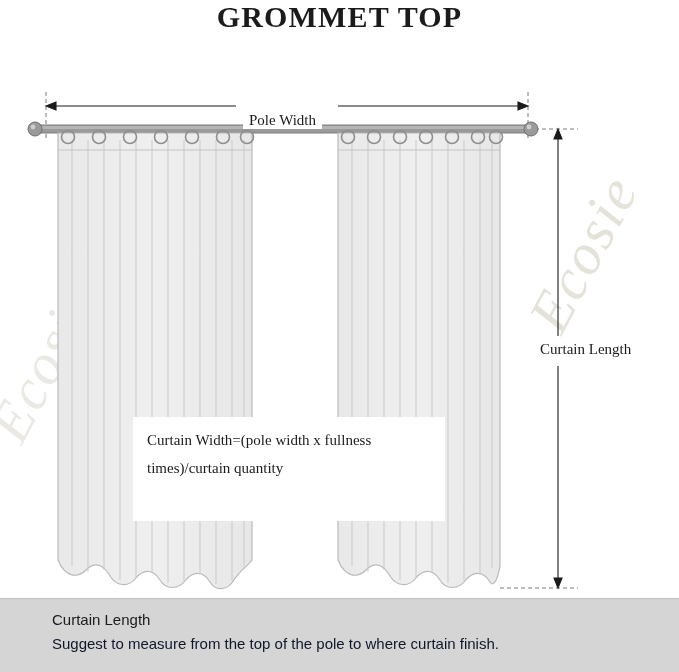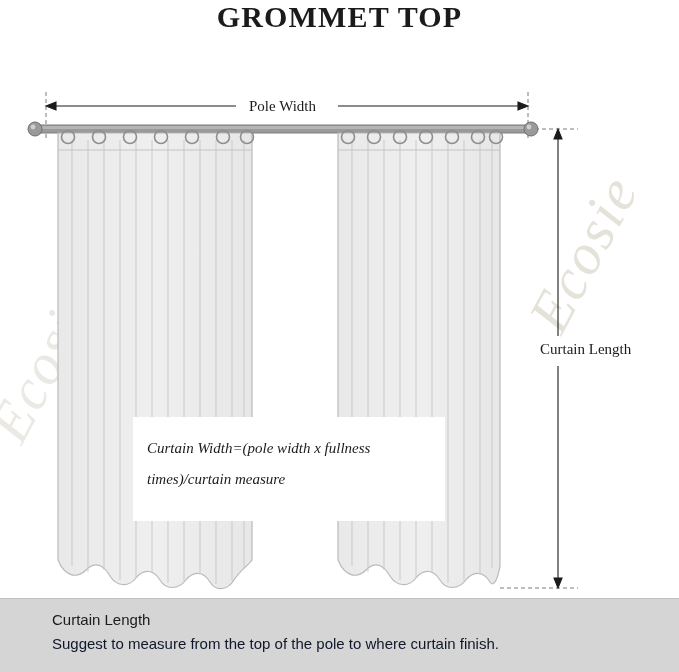--- a/index.html
+++ b/index.html
@@ -75,45 +75,44 @@
     position: absolute;
     font-family: "Liberation Serif", serif;
     font-size: 15px;
     color: #1b1b1b;
     background: #ffffff;
     padding: 0 6px;
     white-space: nowrap;
   }
   .lbl-pole-width {
     left: 243px;
-    top: 98px;
+    top: 112px;
   }
   .lbl-curtain-length {
     left: 534px;
     top: 341px;
   }
 
   
   .formula-box {
     position: absolute;
     left: 133px;
     top: 417px;
     width: 312px;
     height: 104px;
     background: #ffffff;
     padding: 10px 14px 0 14px;
     box-sizing: border-box;
   }
   .formula-box p {
-    margin: 12px 0 9px 0;
+    margin: 4px 0 9px 0;
     font-family: "Liberation Serif", serif;
     font-size: 15px;
     color: #1b1b1b;
     line-height: 1.25;
-    font-style: italic;
   }
 
   
   .note-bar {
     position: absolute;
     left: 0;
     top: 598px;
     width: 679px;
     height: 74px;
     background: #d5d5d5;
@@ -266,21 +265,21 @@
         <circle cx="496" cy="137" r="6.5"></circle>
       </g>
     </g>
   </svg>
 
   <div class="dim-label lbl-pole-width">Pole Width</div>
   <div class="dim-label lbl-curtain-length">Curtain Length</div>
 
   <div class="formula-box">
     <p>Curtain Width=(pole width x fullness</p>
-    <p>times)/curtain measure</p>
+    <p>times)/curtain quantity</p>
   </div>
 
   <div class="note-bar">
     <div class="note-title">Curtain Length</div>
     <div class="note-text">Suggest to measure from the top of the pole to where curtain finish.</div>
   </div>
 
 </div>
 
 </body></html>

